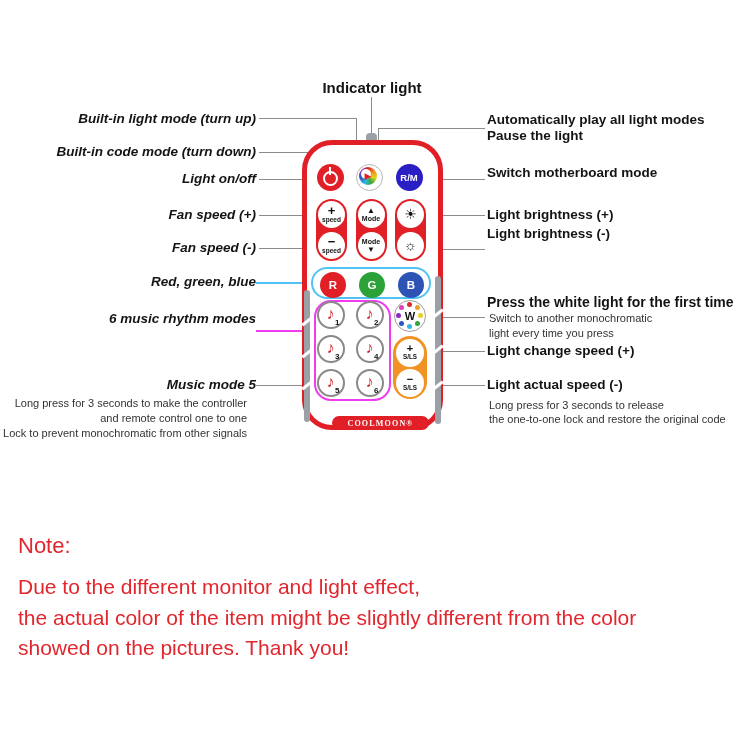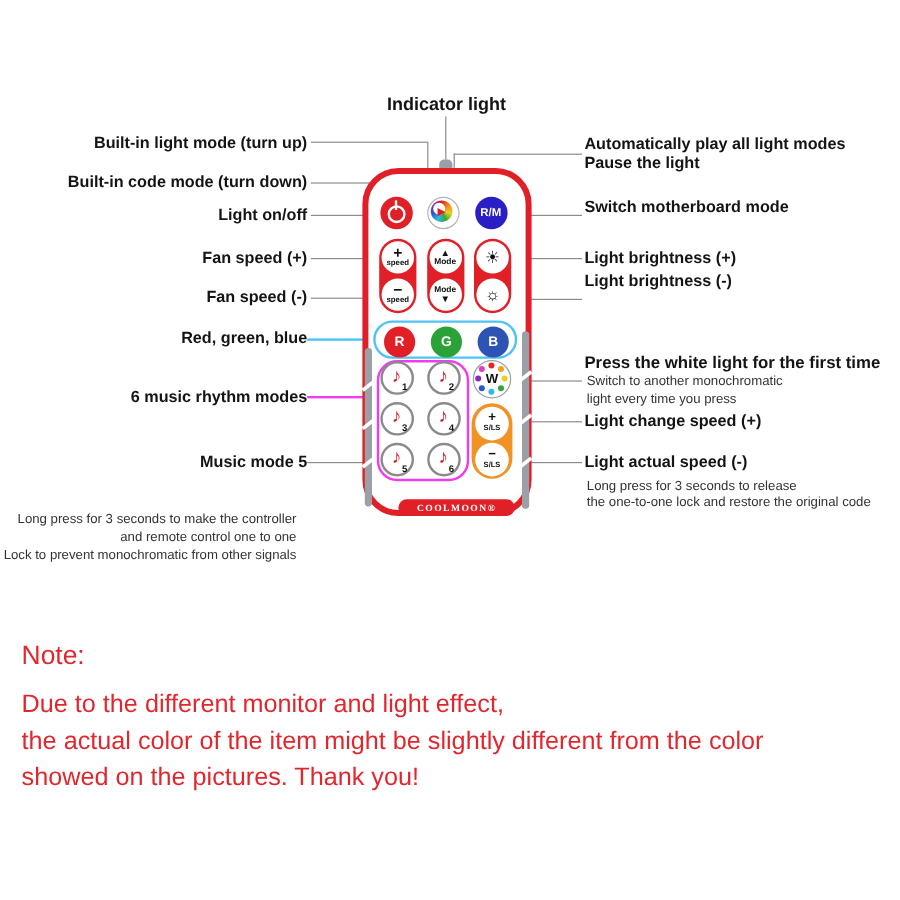--- a/index.html
+++ b/index.html
@@ -1,20 +1,20 @@
 <!DOCTYPE html>
 <html><head>
 <meta charset="utf-8">
 <style>
   html,body{margin:0;padding:0;background:#fff;}
   #canvas{position:relative;width:750px;height:750px;background:#fff;overflow:hidden;
           font-family:"Liberation Sans",sans-serif;}
   
   .lbl{position:absolute;font-weight:700;font-size:13.5px;line-height:16px;color:#141414;white-space:nowrap;}
-  .lbl-l{right:494px;text-align:center;}
+  .lbl-l{right:494px;text-align:center;font-style:italic;}
   .lbl-r{left:487px;text-align:left;}
   .sub{position:absolute;font-weight:400;font-size:11px;color:#333;white-space:nowrap;}
   .sub-l{right:503px;text-align:right;line-height:15px;}
   .sub-r{left:489px;text-align:left;}
   .indic{position:absolute;left:281px;top:79px;width:182px;text-align:center;
          font-size:15px;font-weight:700;color:#141414;}
   
   .ln{position:absolute;background:#8c8c8c;}
   .lnh{height:1.4px;}
   .lnv{width:1.4px;}
@@ -113,23 +113,23 @@
     <div class="ln lnh" style="left:427px;top:351px;width:58px;"></div>
     <div class="ln lnh" style="left:427px;top:385px;width:58px;"></div>
   </div>
 
   <div class="lbl lbl-l" style="top:111px;">Built-in light mode (turn up)</div>
   <div class="lbl lbl-l" style="top:144px;">Built-in code mode (turn down)</div>
   <div class="lbl lbl-l" style="top:171px;">Light on/off</div>
   <div class="lbl lbl-l" style="top:207px;">Fan speed (+)</div>
   <div class="lbl lbl-l" style="top:240px;">Fan speed (-)</div>
   <div class="lbl lbl-l" style="top:274px;">Red, green, blue</div>
-  <div class="lbl lbl-l" style="top:323px;margin-left:20px;">6 music rhythm modes</div>
+  <div class="lbl lbl-l" style="top:311px;margin-left:20px;">6 music rhythm modes</div>
   <div class="lbl lbl-l" style="top:377px;">Music mode 5</div>
-  <div class="sub sub-l" style="top:396px;margin-top:30px;">
+  <div class="sub sub-l" style="top:396px;">
     <div>Long press for 3 seconds to make the controller</div>
     <div>and remote control one to one</div>
     <div>Lock to prevent monochromatic from other signals</div>
   </div>
 
   <div class="lbl lbl-r" style="top:112px;">
     <div>Automatically play all light modes</div>
     <div>Pause the light</div>
   </div>
   <div class="lbl lbl-r" style="top:165px;">

